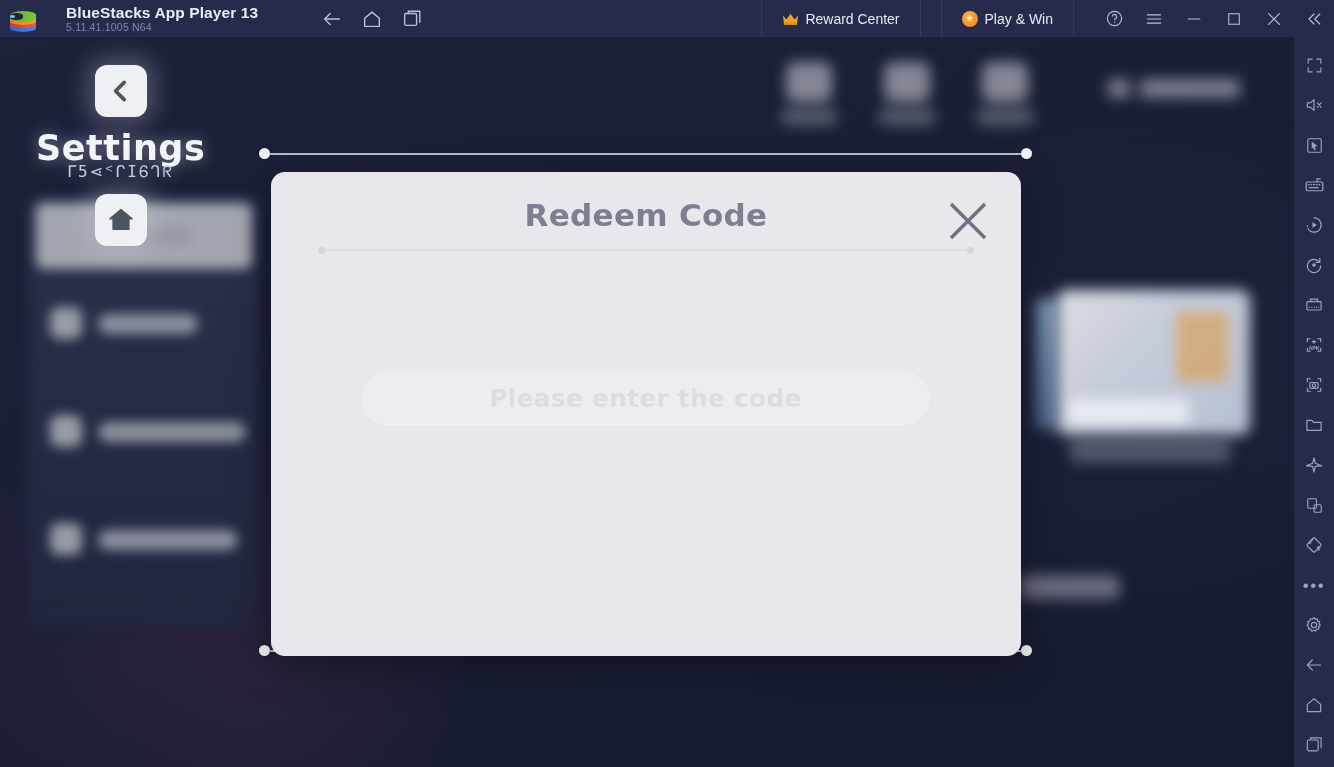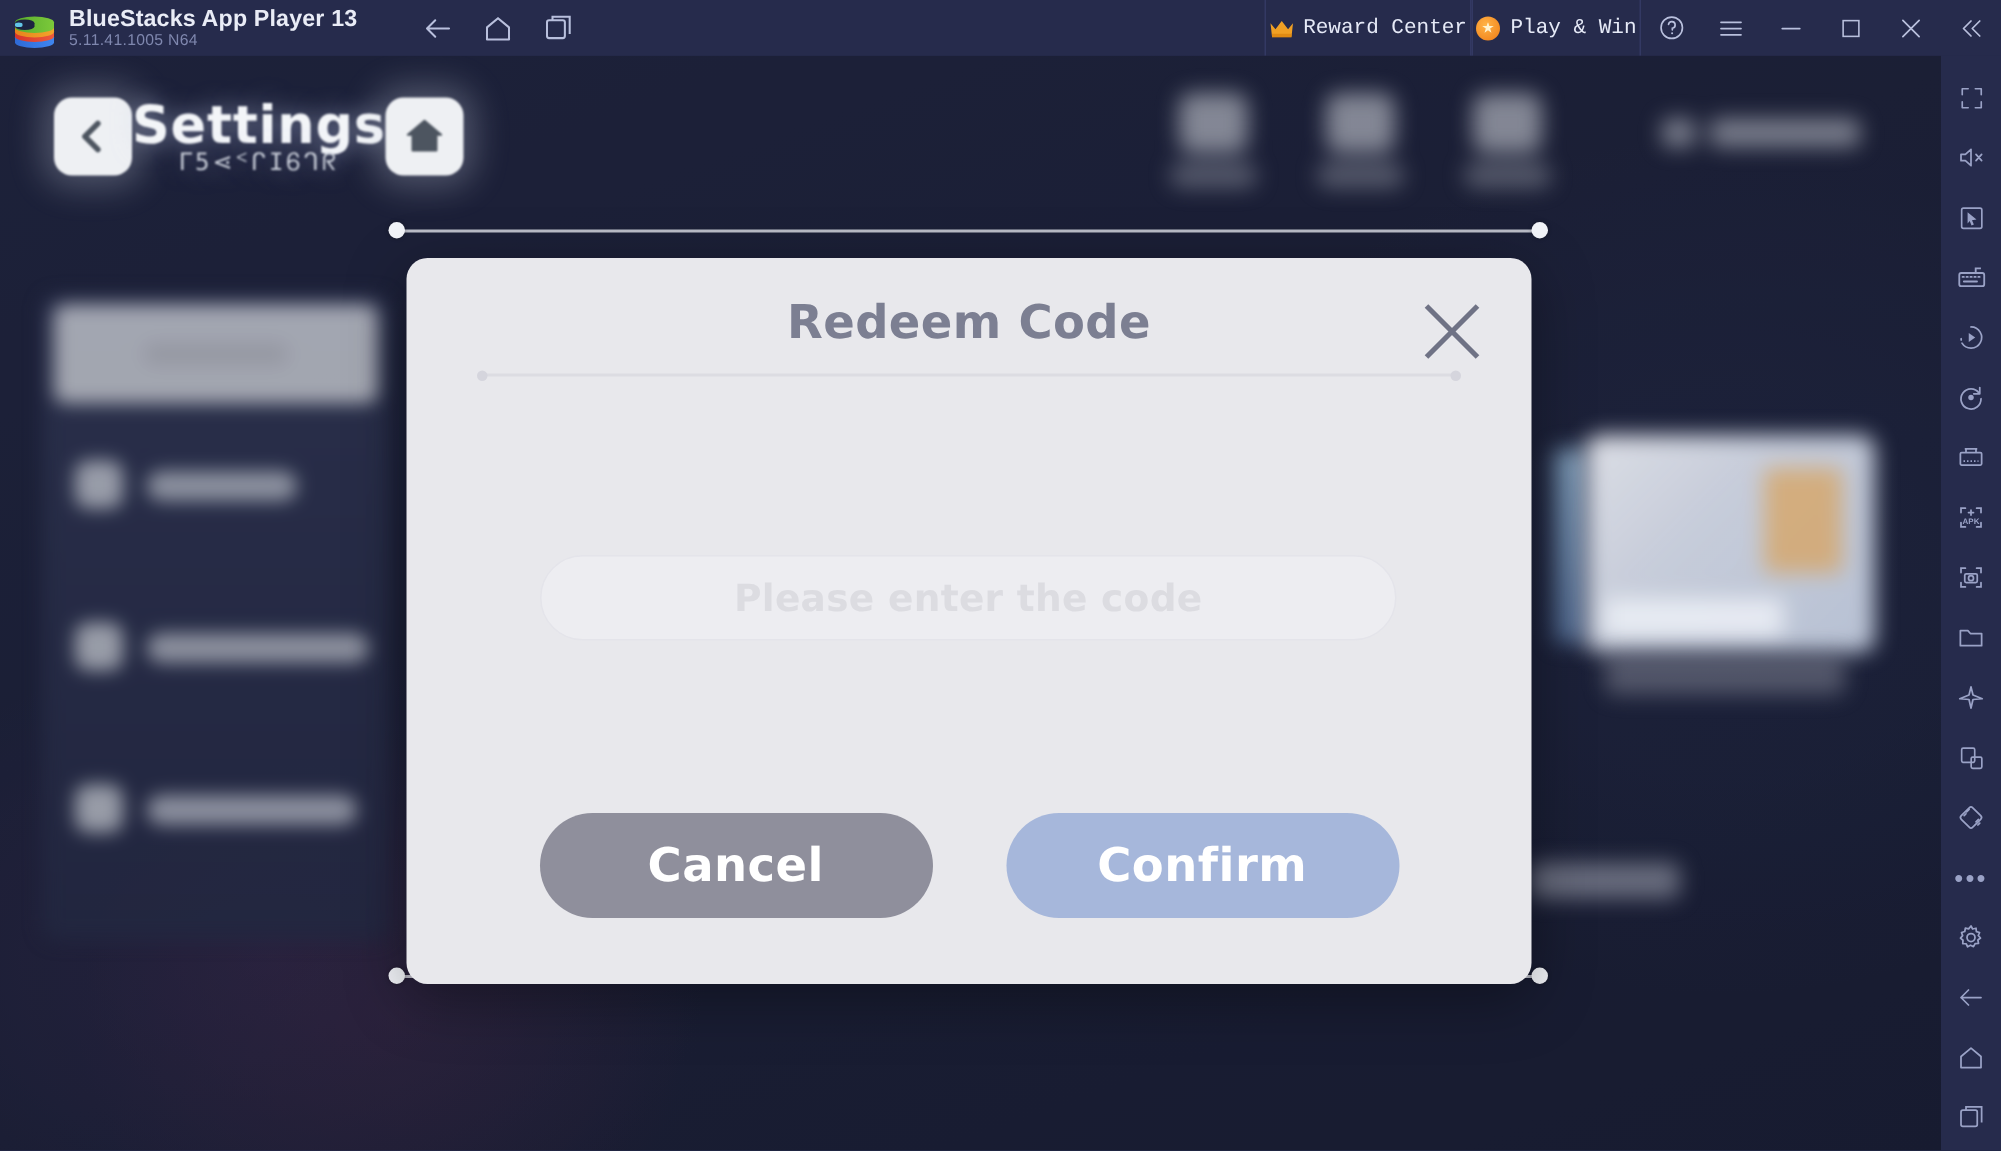--- a/index.html
+++ b/index.html
@@ -11,20 +11,21 @@
   }
   #app { position: relative; width: 1334px; height: 767px; overflow: hidden; }
 
   
   .titlebar {
     position: absolute; top: 0; left: 0;
     width: 1334px; height: 37px;
     background: #262b4c;
     display: flex; align-items: center;
     z-index: 40;
+    gap: 20px;
   }
   .bs-logo {
     width: 26px; height: 26px; margin-left: 10px; margin-right: 10px;
     position: relative; flex: none;
   }
   .bs-logo .lay { position: absolute; left: 0; border-radius: 50%/35%; }
   .l1 { width: 26px; height: 11px; bottom: 0px;  background: linear-gradient(90deg,#2f6ad6,#3f86f0); }
   .l2 { width: 26px; height: 11px; bottom: 4px;  background: linear-gradient(90deg,#d8342a,#ef5b3c); }
   .l3 { width: 26px; height: 11px; bottom: 7px;  background: linear-gradient(90deg,#e8831c,#f2a52b); }
   .l4 { width: 26px; height: 11px; bottom: 10px; background: linear-gradient(90deg,#58ad2e,#7cc93a); }
@@ -39,22 +40,22 @@
   .app-ver {
     color: #7f87ae; font-size: 10.5px; line-height: 13px; letter-spacing: .2px;
   }
   .nav-icons { display: flex; align-items: center; gap: 16px; margin-left: 42px; }
   .nav-ic { width: 24px; height: 24px; display: flex; align-items: center; justify-content: center; cursor: pointer; }
   .nav-ic svg { stroke: #b9c0dd; fill: none; stroke-width: 1.5; }
   .tb-spacer { flex: 1; }
 
   .tb-btn {
     height: 37px; display: flex; align-items: center; gap: 7px;
-    padding: 0 2px; cursor: pointer;
-    border-left: 1px solid #333963; border-right: 1px solid #333963; font-family: Liberation Mono, monospace;
+    padding: 0 20px; cursor: pointer;
+    border-left: 1px solid #333963; border-right: 1px solid #333963;
   }
   .tb-btn .lbl { color: #e6eaf7; font-size: 14px; }
   .crown {
     width: 16px; height: 12px; position: relative;
   }
   .crown svg { display:block; }
   .pw-badge {
     width: 16px; height: 16px; border-radius: 50%;
     background: radial-gradient(circle at 40% 35%, #ffb347, #f07c14);
     position: relative;
@@ -93,23 +94,24 @@
       radial-gradient(ellipse 420px 300px at 180px 600px, rgba(96,62,120,.30), transparent 70%),
       radial-gradient(ellipse 300px 260px at 260px 640px, rgba(150,60,90,.18), transparent 70%),
       radial-gradient(ellipse 500px 400px at 1150px 340px, rgba(60,80,130,.22), transparent 72%),
       linear-gradient(160deg,#2a3050 0%, #262b48 40%, #20253f 100%);
     overflow: hidden;
   }
   .dim { position:absolute; inset:0; background: rgba(12,14,28,.42); z-index: 5; }
 
   .settings-header {
     position: absolute; left: 36px; top: 28px;
-    display: flex; align-items: center; 
+    display: flex; align-items: center; gap: 14px;
     z-index: 8;
     filter: blur(0.6px);
+    flex-direction: column;
   }
   .sq-btn {
     width: 52px; height: 52px; border-radius: 12px; background: #eef0f3;
     display: flex; align-items: center; justify-content: center;
     box-shadow: 0 0 22px 8px rgba(210,215,230,.28);
   }
   .sq-btn svg { stroke: #4d5560; fill: #4d5560; }
   .settings-word {
     display: flex; flex-direction: column; align-items: center; line-height: 1;
     text-shadow: 0 0 16px rgba(200,210,240,.55);
@@ -347,24 +349,20 @@
         <line x1="38" y1="4" x2="4" y2="38"></line>
       </svg>
     </div>
 
     <div class="dlg-divider"></div>
 
     <div class="code-input">
       <span class="ph">Please enter the code</span>
     </div>
 
-    <div class="btn-row">
-      <button class="mbtn mbtn-cancel">Cancel</button>
-      <button class="mbtn mbtn-confirm">Confirm</button>
-    </div>
   </div>
 
   <div class="titlebar">
     <div class="bs-logo">
       <div class="lay l1"></div>
         <div class="lay l2"></div>
         <div class="lay l3"></div>
       <div class="lay l4"></div>
         <div class="lay l5"></div>
         <div class="lay l6"></div>

